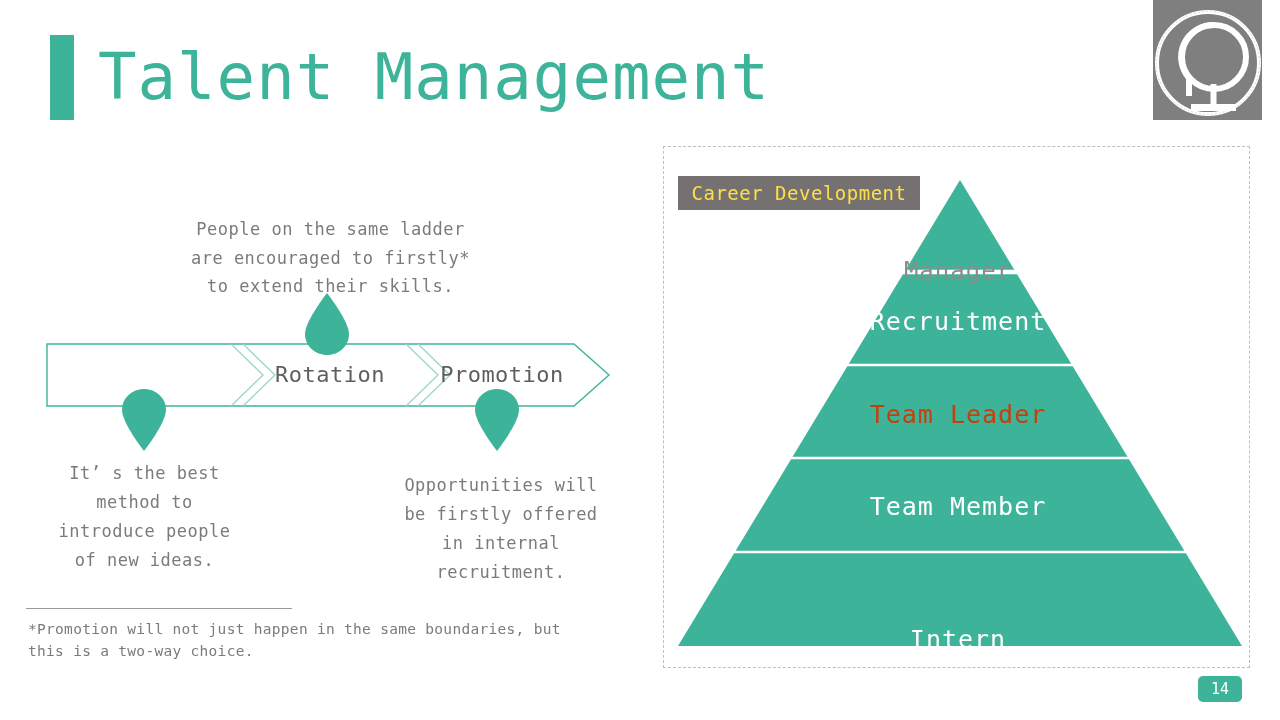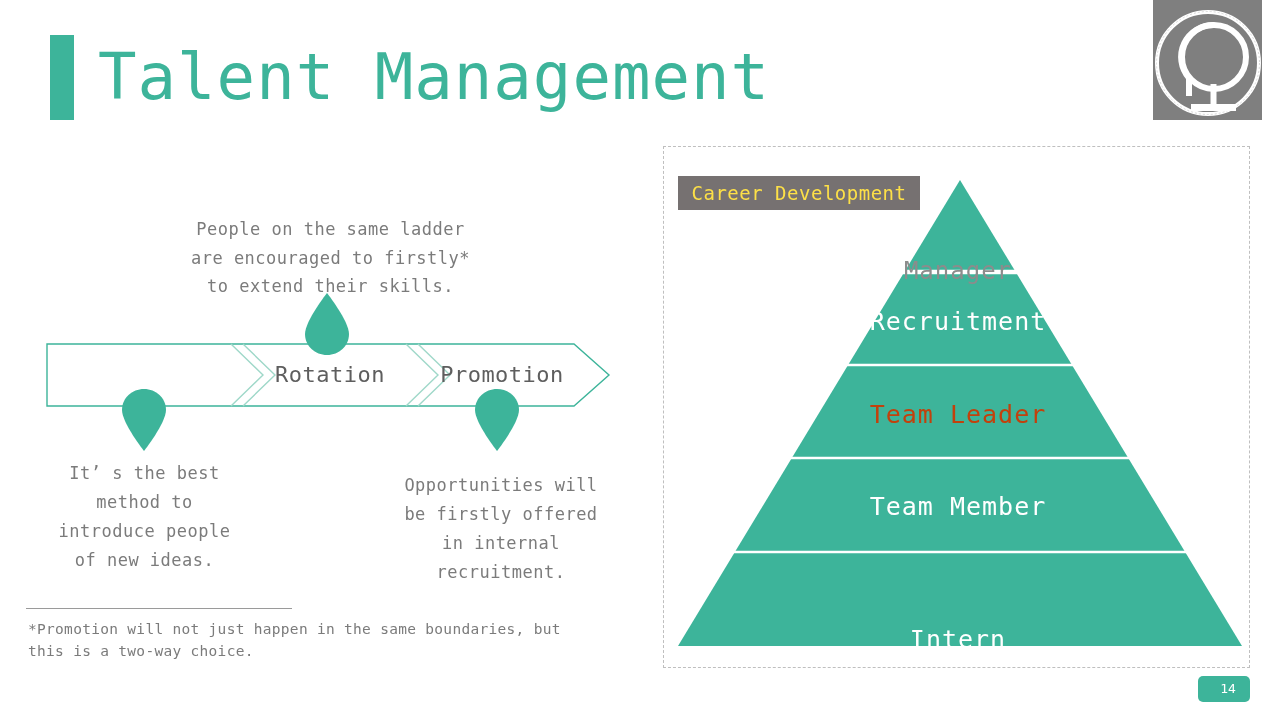--- a/index.html
+++ b/index.html
@@ -190,24 +190,23 @@
   
   .page-badge {
     position: absolute;
     left: 1198px;
     top: 676px;
     width: 44px;
     height: 26px;
     background: #3DB49A;
     border-radius: 5px;
     color: #ffffff;
-    font-size: 13px;
+    font-size: 15px;
     line-height: 26px;
     text-align: center;
-    padding-left: 8px;
   }
 </style>
 </head>
 <body>
 
 <div class="slide">
 
   <div class="title-bar"></div>
   <div class="title-text">Talent Management</div>
 

